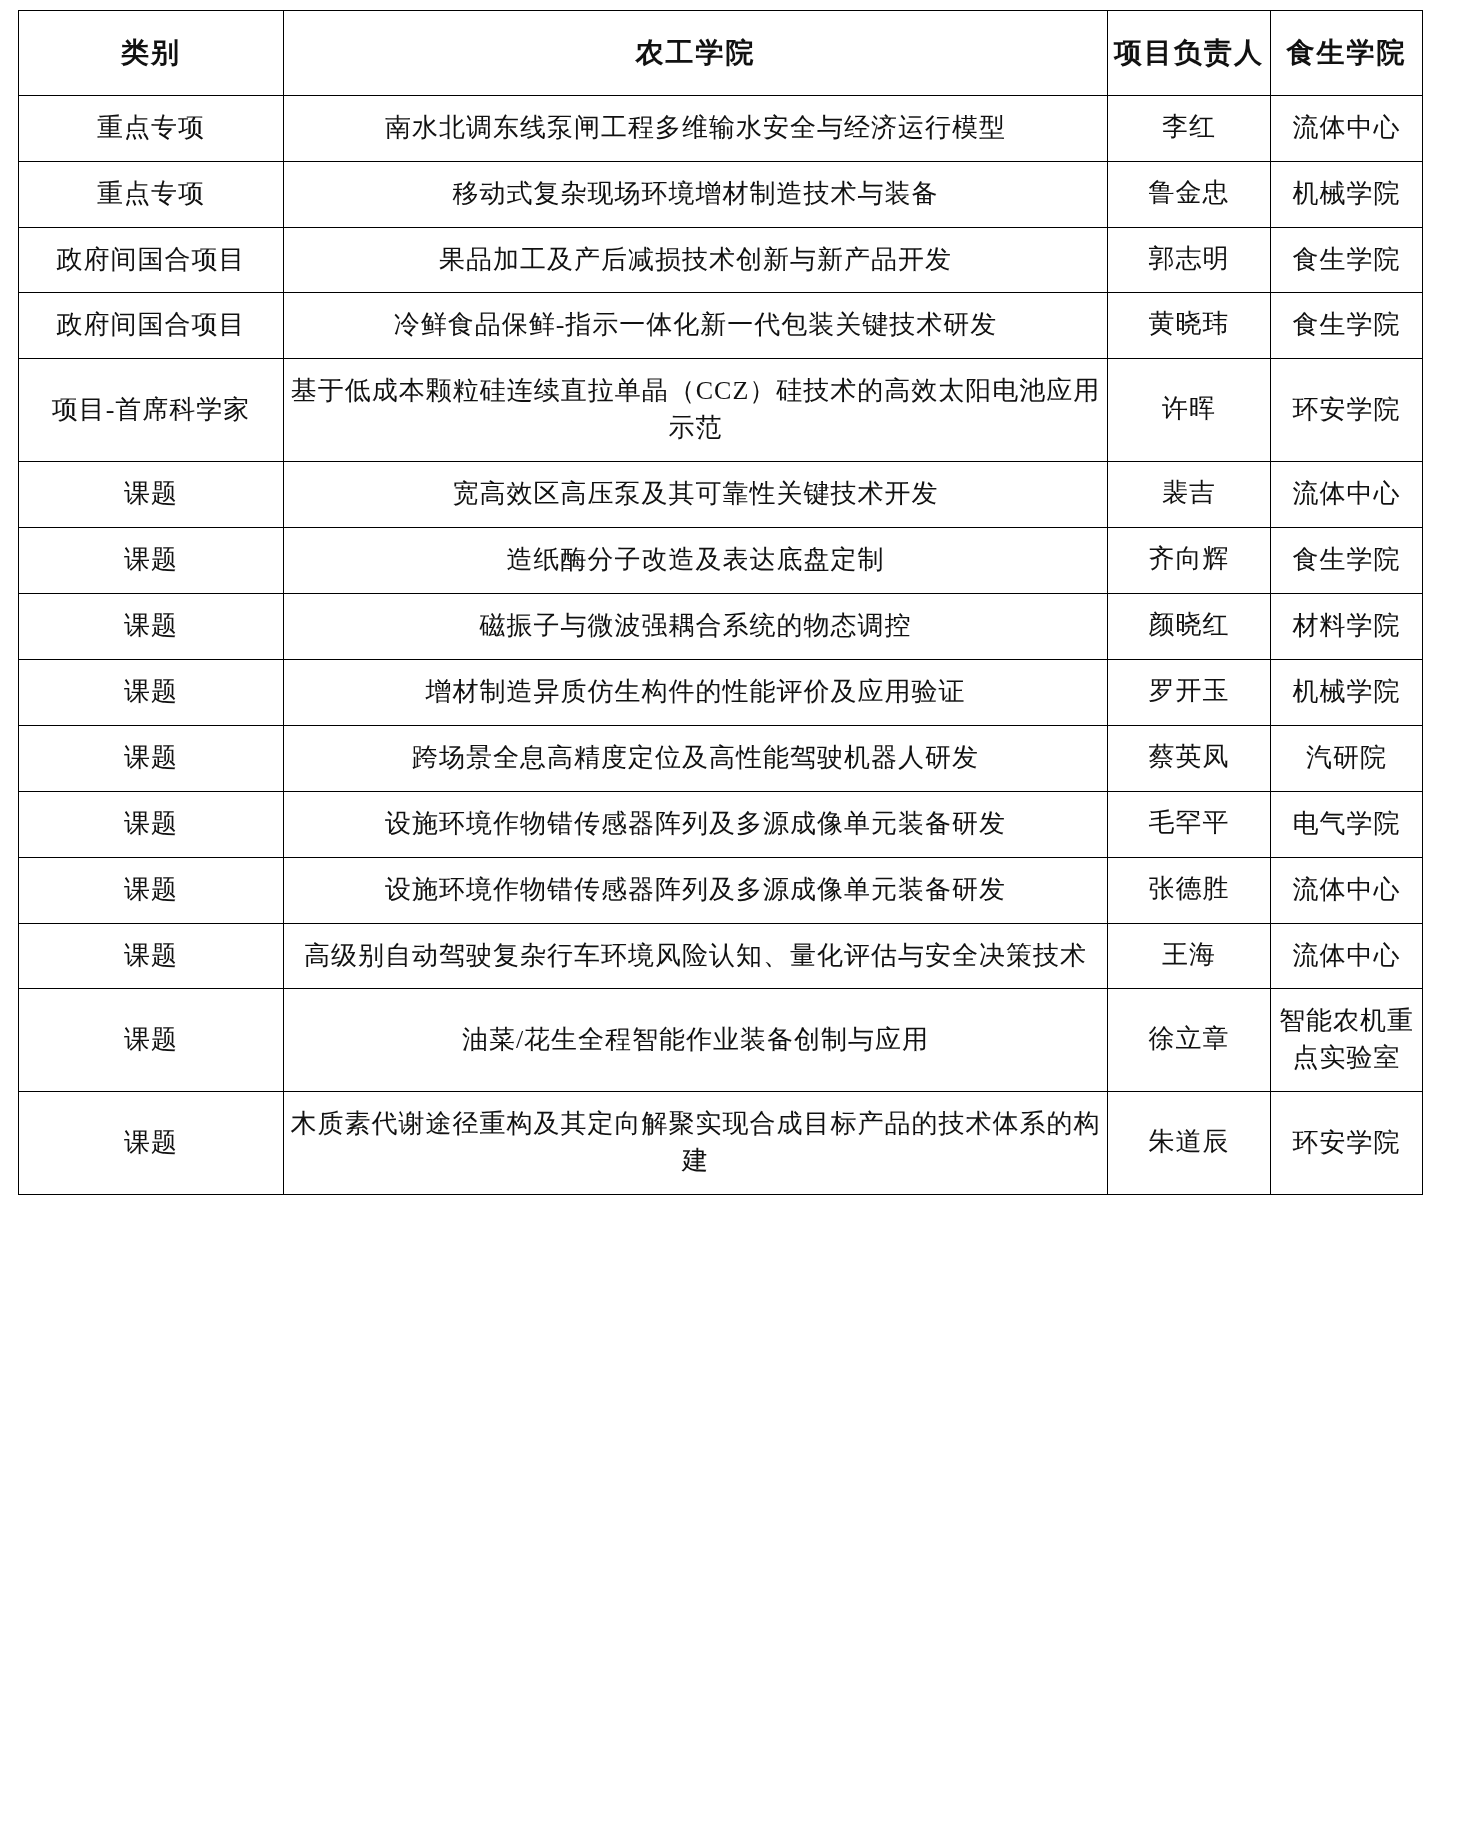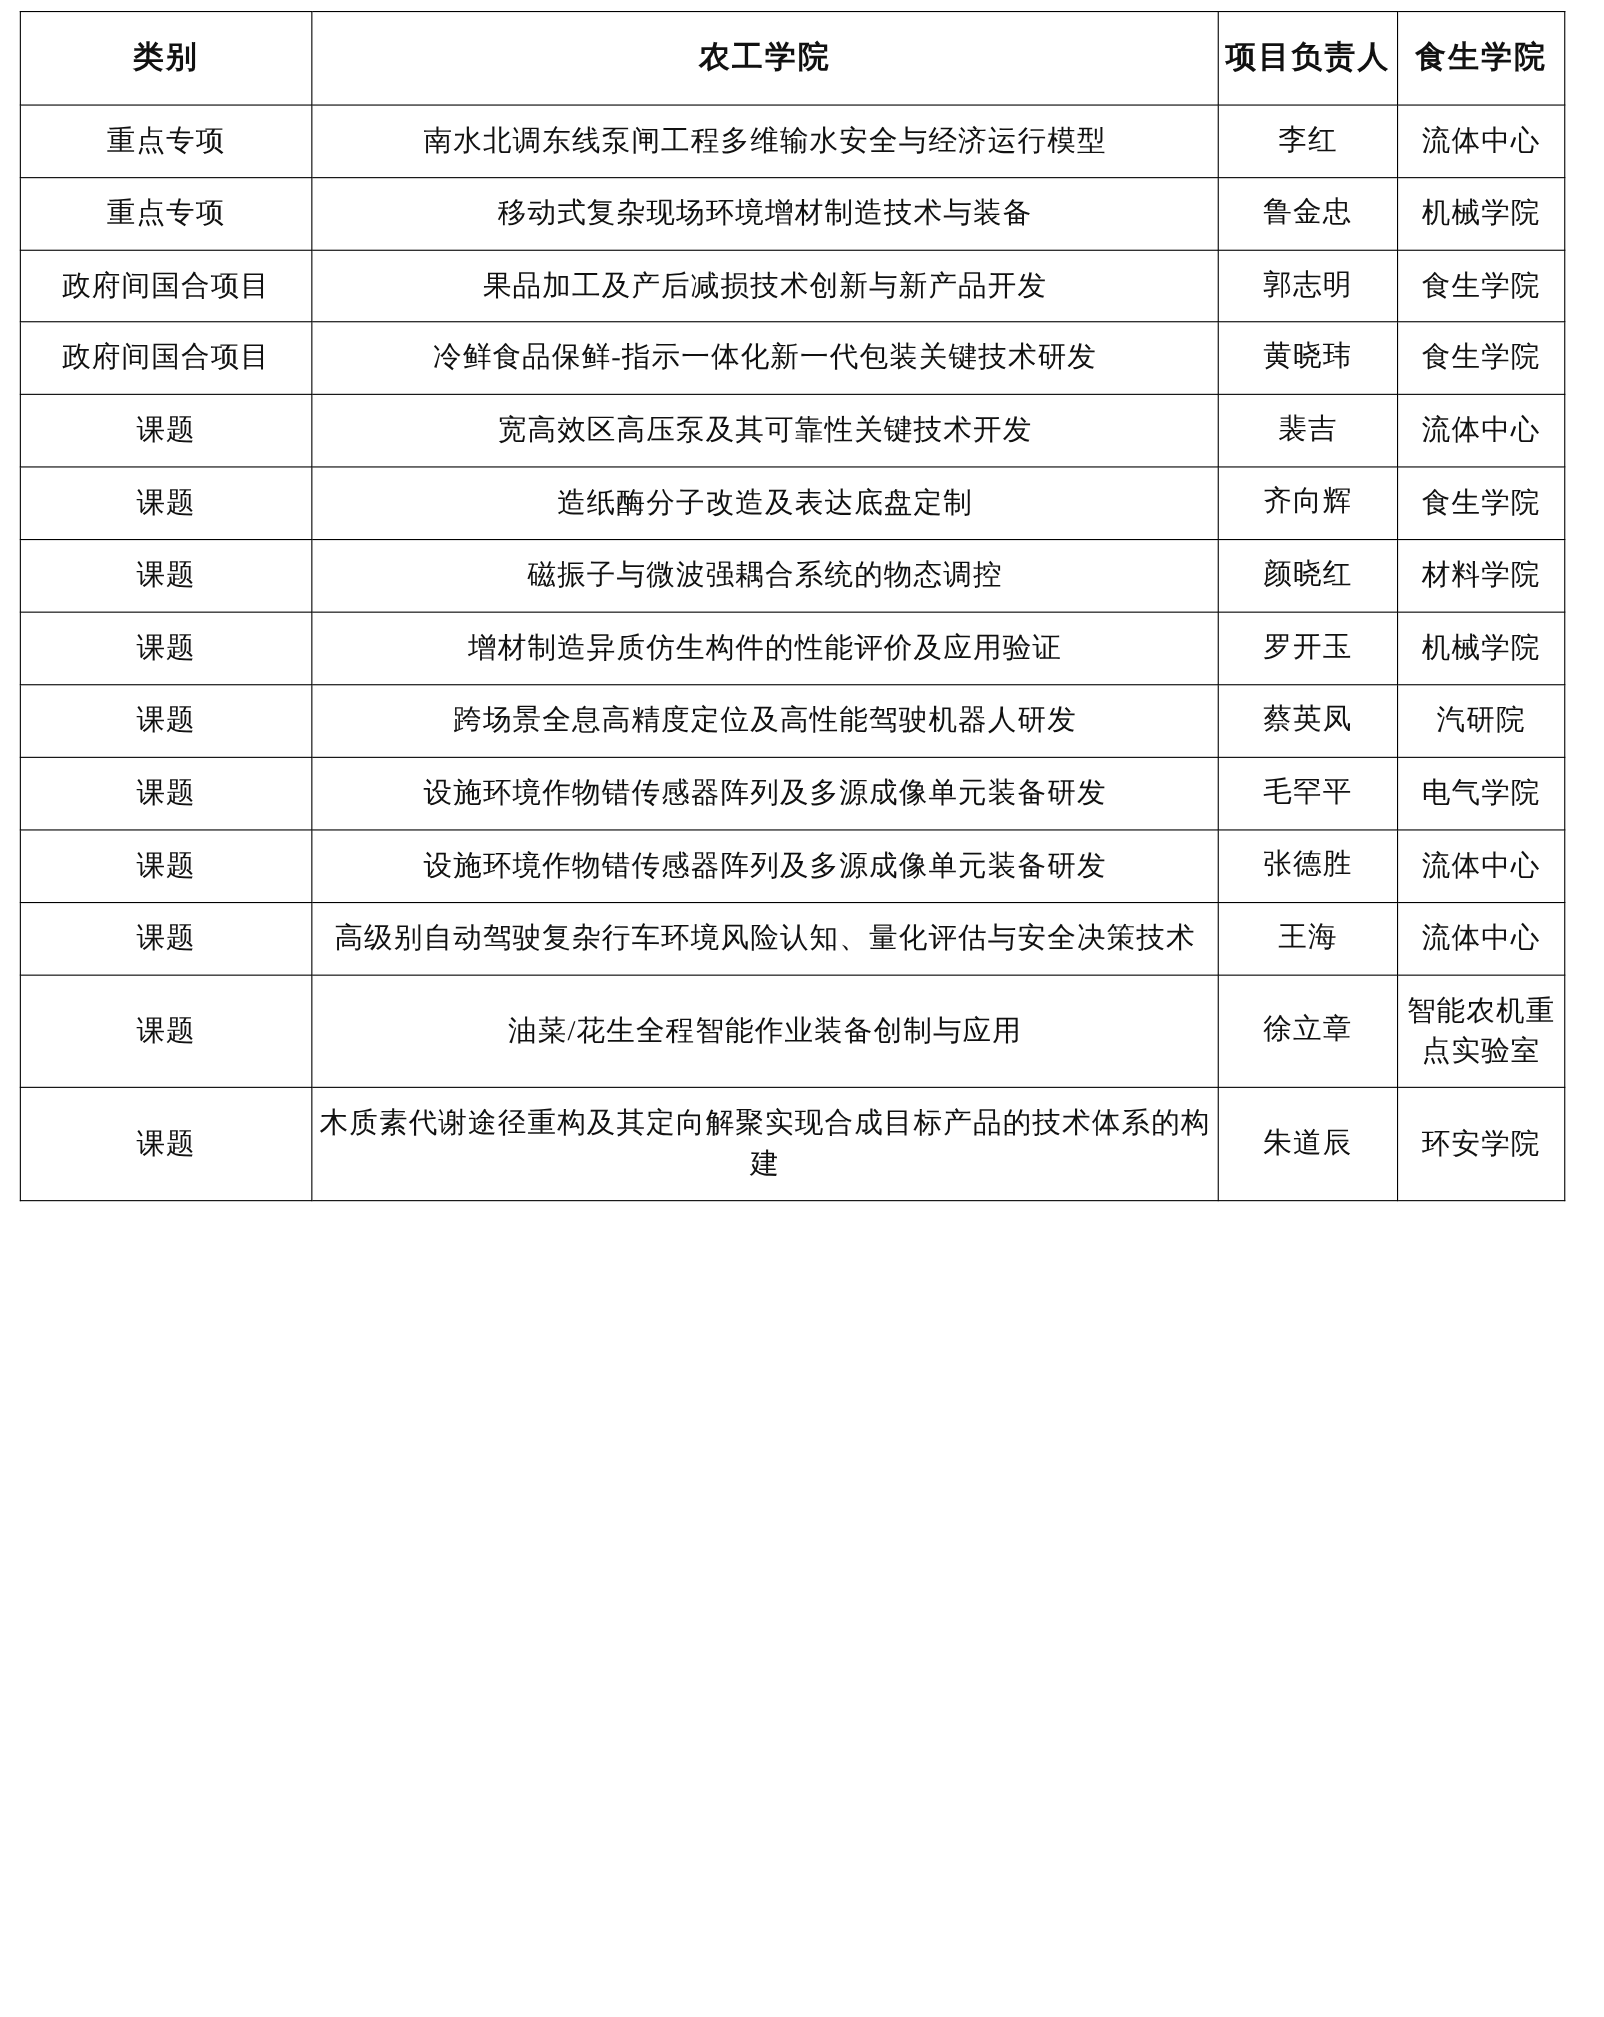--- a/index.html
+++ b/index.html
@@ -88,20 +88,26 @@
         <td class="cell-leader">郭志明</td>
         <td class="cell-unit">食生学院</td>
       </tr>
       <tr>
         <td class="cell-category">政府间国合项目</td>
         <td class="cell-name">冷鲜食品保鲜-指示一体化新一代包装关键技术研发</td>
         <td class="cell-leader">黄晓玮</td>
         <td class="cell-unit">食生学院</td>
       </tr>
       <tr>
+        <td class="cell-category">项目-首席科学家</td>
+        <td class="cell-name">基于低成本颗粒硅连续直拉单晶（CCZ）硅技术的高效太阳电池应用示范</td>
+        <td class="cell-leader">许晖</td>
+        <td class="cell-unit">环安学院</td>
+      </tr>
+      <tr>
         <td class="cell-category">课题</td>
         <td class="cell-name">宽高效区高压泵及其可靠性关键技术开发</td>
         <td class="cell-leader">裴吉</td>
         <td class="cell-unit">流体中心</td>
       </tr>
       <tr>
         <td class="cell-category">课题</td>
         <td class="cell-name">造纸酶分子改造及表达底盘定制</td>
         <td class="cell-leader">齐向辉</td>
         <td class="cell-unit">食生学院</td>

